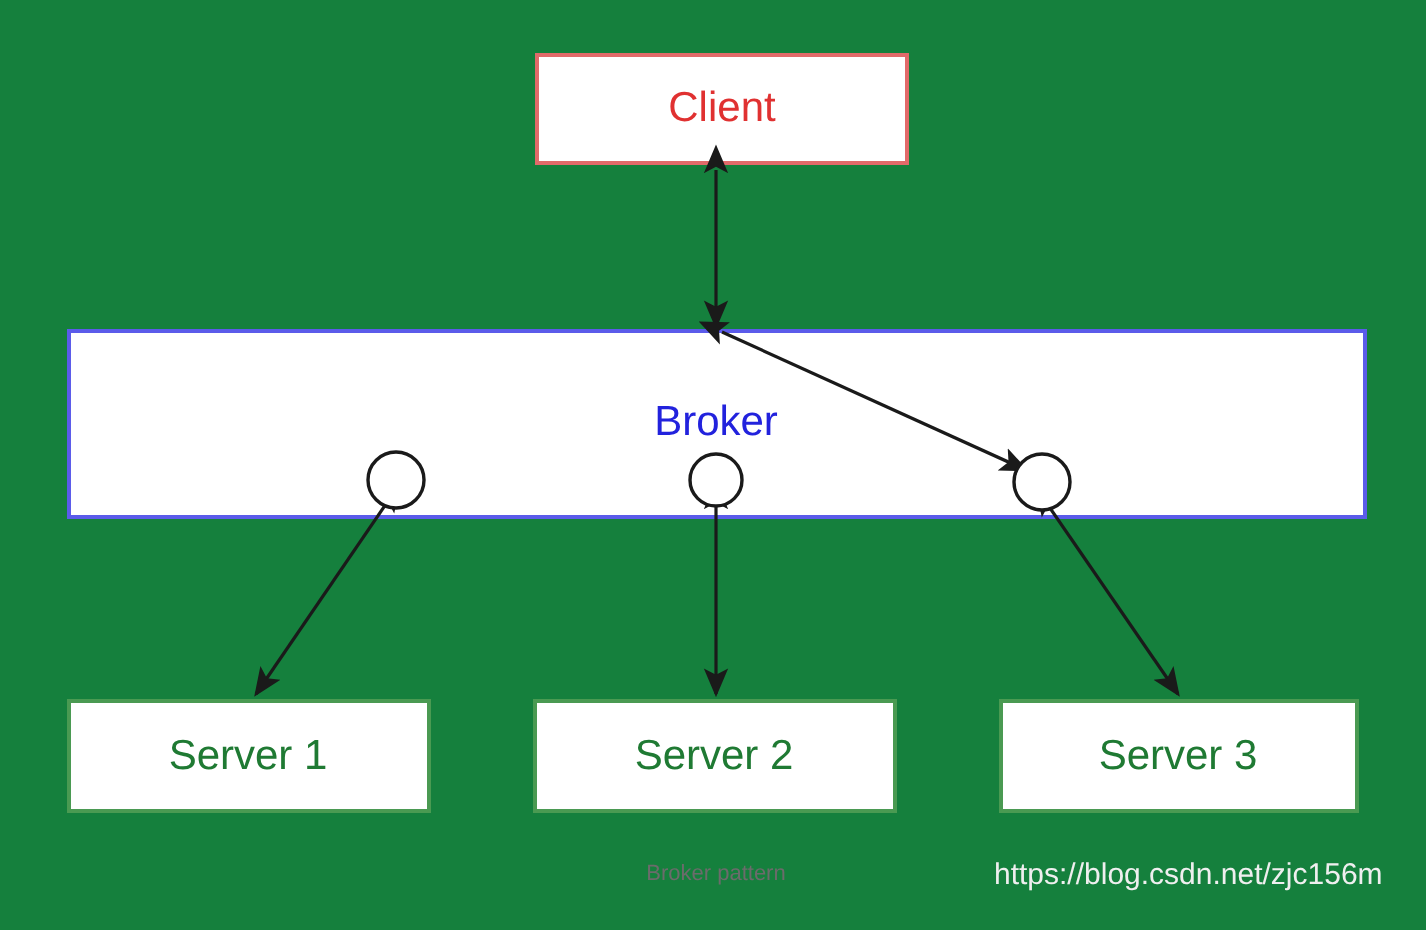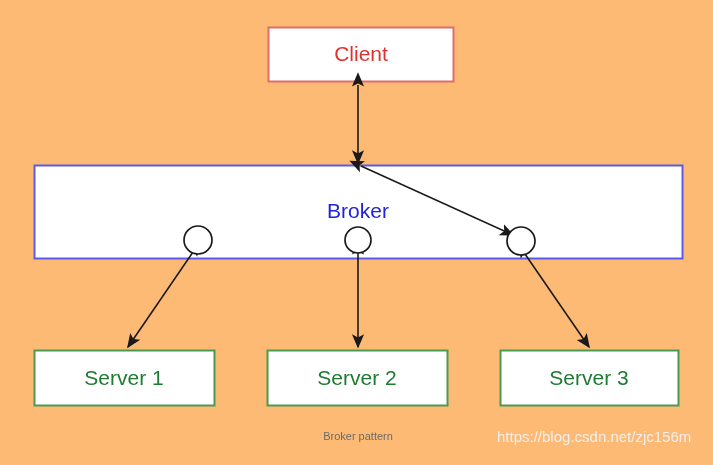--- a/index.html
+++ b/index.html
@@ -7,21 +7,21 @@
     padding: 0;
     background: #ffffff;
   }
   body {
     font-family: "Liberation Sans", sans-serif;
   }
   #canvas {
     position: relative;
     width: 713px;
     height: 465px;
-    background: #fdba74;
+    background: #15803d;
     overflow: hidden;
     text-align: right;
   }
   #diagram-svg {
     position: absolute;
     left: 0;
     top: 0;
     width: 713px;
     height: 465px;
   }

